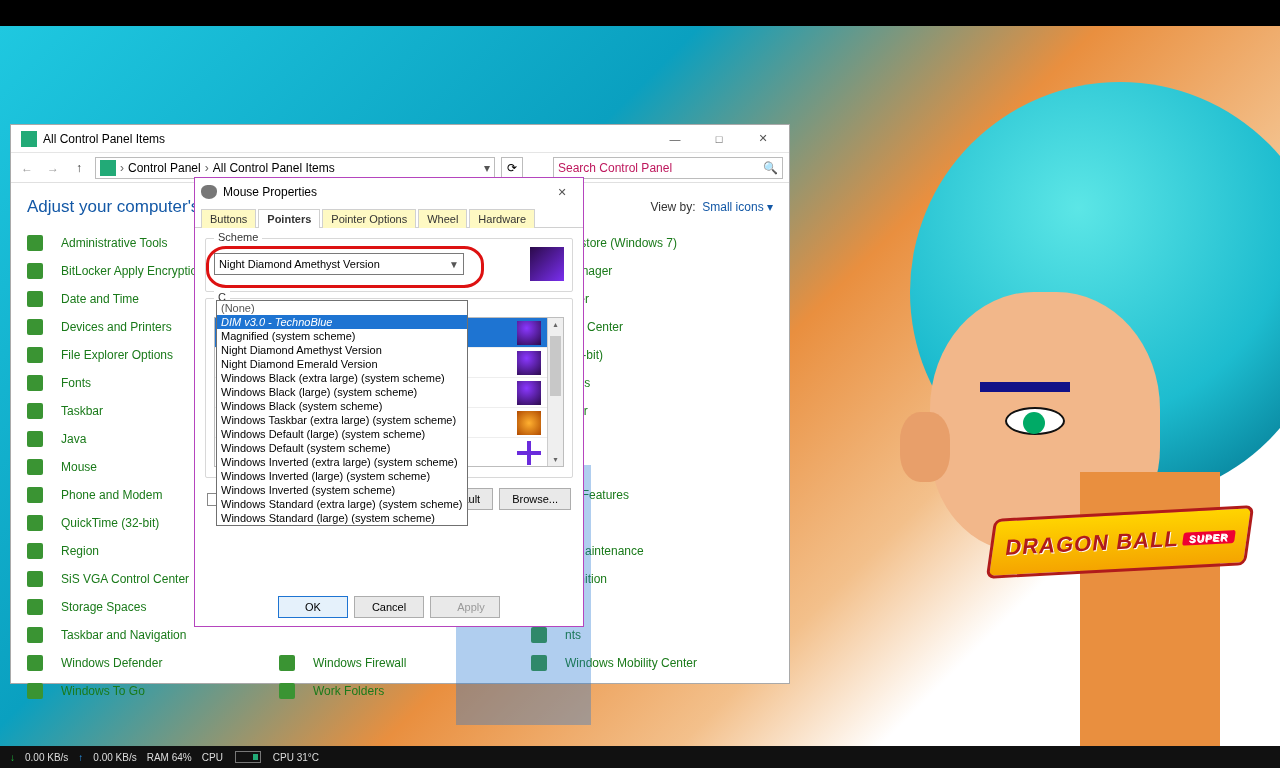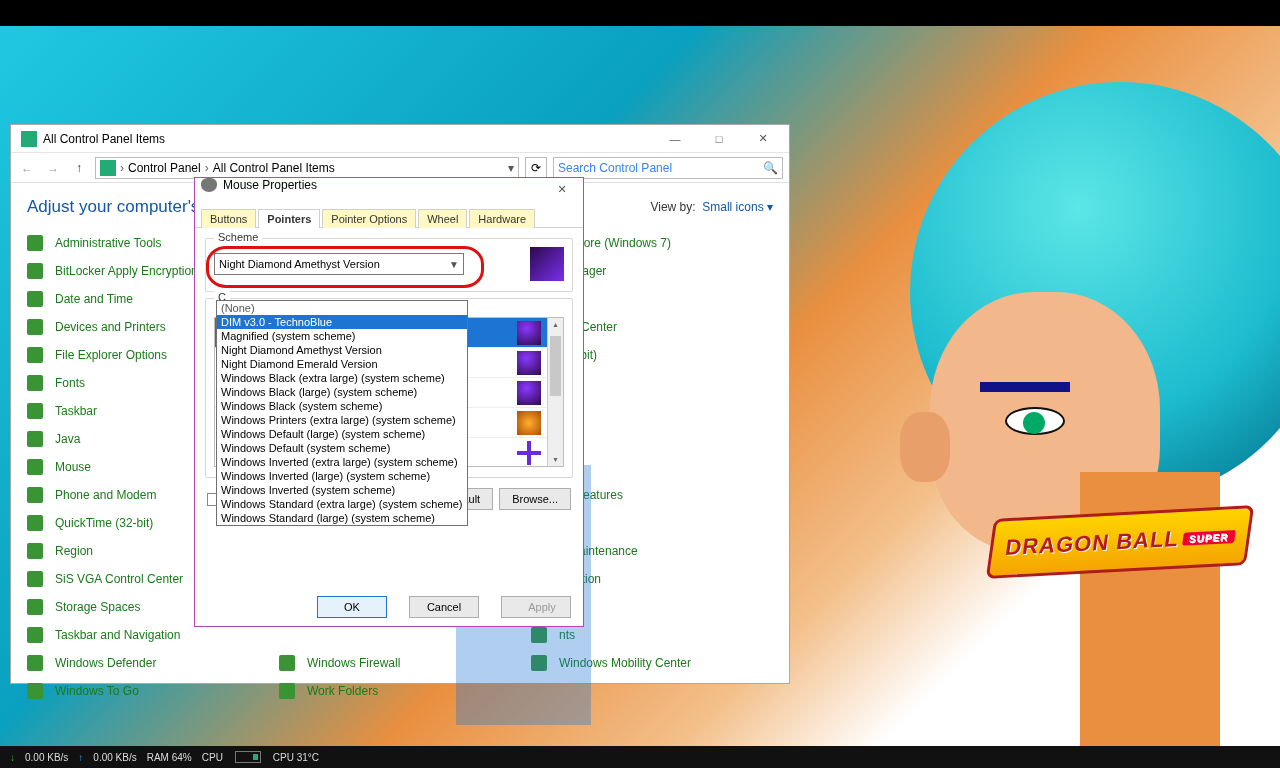--- a/index.html
+++ b/index.html
@@ -36,36 +36,36 @@
 .cp-title .ic{width:16px;height:16px;background:#2a7;display:inline-block;margin:0 6px;}
 .cp-title .t{flex:1;font-size:12px;}
 .winbtns{display:flex;}
 .winbtn{width:44px;height:22px;display:flex;align-items:center;justify-content:center;font-size:11px;color:#555;}
 .cp-nav{height:30px;display:flex;align-items:center;gap:6px;padding:0 6px;font-size:12px;border-bottom:1px solid #e0e0e0;}
 .navarrow{width:20px;height:20px;border-radius:3px;display:flex;align-items:center;justify-content:center;color:#999;}
 .crumbbox{flex:1;display:flex;align-items:center;height:22px;border:1px solid #bcbcbc;padding:0 4px;gap:4px;}
 .crumbbox .mini{width:16px;height:16px;background:#2a7;}
 .crumbbox .sep{color:#666;}
 .refresh{width:22px;height:22px;border:1px solid #bcbcbc;display:flex;align-items:center;justify-content:center;}
-.search{width:230px;height:22px;border:1px solid #bcbcbc;display:flex;align-items:center;padding:0 4px;font-size:12px;color:#3b82f6;}
+.search{width:230px;height:22px;border:1px solid #bcbcbc;display:flex;align-items:center;padding:0 4px;font-size:12px;color:#be185d;margin-left:24px;}
 .search .mag{margin-left:auto;}
 .cp-body{padding:14px 16px 6px;}
 .cp-head{display:flex;align-items:center;font-size:12px;color:#333;}
 .cp-head h2{color:#1358a6;font-weight:400;font-size:17px;flex:1;}
 .cp-head .viewlink{color:#1358a6;}
 .cp-grid{display:grid;grid-template-columns:repeat(3,1fr);gap:4px 10px;margin-top:14px;font-size:12px;}
-.cp-item{display:flex;align-items:center;gap:12px;height:24px;color:#1a7a1a;}
+.cp-item{display:flex;align-items:center;gap:18px;height:24px;color:#1a7a1a;}
 .cp-item .ico{width:16px;height:16px;background:#3a9433;display:inline-block;border-radius:2px;}
 
 
 .mp-dialog{
   position:absolute; left:194px; top:151px; width:390px; height:450px;
   background:#fff;border:1px solid #b545be; 
 }
-.mp-title{height:28px;display:flex;align-items:flex-start;padding:0 6px;font-size:12px;}
+.mp-title{height:28px;display:flex;align-items:center;padding:0 6px;font-size:12px;}
 .mp-title .mico{width:16px;height:14px;background:#777;border-radius:40% 40% 50% 50%;margin-right:6px;}
 .mp-title .t{flex:1;}
 .tabs{display:flex;padding:0 6px;font-size:11px;border-bottom:1px solid #d0d0d0;height:22px;align-items:flex-end;gap:2px;}
 .tab{padding:3px 8px;border:1px solid #d0d0d0;border-bottom:none;background:#fef9c3;color:#333;position:relative;top:1px;}
 .tab.active{background:#fff;font-weight:700;}
 .groupbox{border:1px solid #d8d8d8;margin:6px 10px;padding:8px 8px 10px;border-radius:2px;font-size:11px;position:relative;}
 .groupbox .legend{position:absolute;top:-8px;left:8px;background:#fff;padding:0 4px;color:#333;}
 .scheme-row{display:flex;align-items:center;gap:8px;}
 .combo{width:250px;height:22px;border:1px solid #7a7a7a;display:flex;align-items:center;padding:0 4px;font-size:11px;position:relative;background:#fff;}
 .combo .chev{margin-left:auto;color:#555;font-size:10px;}
@@ -82,30 +82,30 @@
 .crow.prec .cic:before{left:10px;top:0;width:4px;height:24px;}
 .crow.prec .cic:after{left:0;top:10px;width:24px;height:4px;}
 .csb{width:16px;background:#efefef;border-left:1px solid #ccc;position:relative;}
 .csb .tr{position:absolute;left:0;right:0;text-align:center;font-size:8px;color:#666;}
 .csb .thumb{position:absolute;left:2px;right:2px;top:18px;height:60px;background:#c8c8c8;}
 .chkrow{display:flex;align-items:center;gap:6px;margin:10px 12px;font-size:11px;}
 .chkrow .cb{width:13px;height:13px;border:1px solid #888;background:#fff;}
 .btn{height:22px;padding:0 12px;border:1px solid #adadad;background:#e9e9e9;font-size:11px;display:inline-flex;align-items:center;}
 .btn.def{border:1px solid #1e74d2;background:#e5f1fb;}
 .btn.dis{color:#9a9a9a;padding-left:24px;}
-.okrow{position:absolute;left:0;right:0;bottom:8px;display:flex;justify-content:flex-end;gap:22px;padding:0 12px;}
+.okrow{position:absolute;left:0;right:0;bottom:8px;display:flex;justify-content:center;gap:6px;padding:0 12px;}
 
 
 .dropdown{
   position:absolute; left:216px; top:274px; width:252px;
   background:#fff;border:1px solid #707070;font-size:11px;z-index:20;
 }
 .dd-item{padding:1px 4px;white-space:nowrap;overflow:hidden;text-overflow:ellipsis;}
 .dd-item.cut{color:#555;}
-.dd-item.hl{background:#1e74d2;color:#fff;}
+.dd-item.hl{background:#1e74d2;color:#fff;font-style:italic;}
 
 
 .taskbar{position:absolute;left:0;right:0;bottom:0;height:22px;background:#111;display:flex;align-items:center;color:#ddd;font-size:10px;gap:10px;padding:0 10px;}
 .taskbar .dn{color:#21c23f;}
 .taskbar .up{color:#2aa3ff;}
 .miniCPU{width:26px;height:12px;border:1px solid #777;display:inline-block;margin:0 2px;position:relative;}
 .miniCPU:after{content:"";position:absolute;right:2px;top:2px;bottom:2px;width:5px;background:#2a7;}
 
 
 .blueband{position:absolute;left:445px;top:340px;width:135px;height:260px;background:rgba(30,116,210,.35);pointer-events:none;}
@@ -399,21 +399,21 @@
 
   <div class="dropdown" id="dd-host">
       <div class="dd-item cut">(None)</div>
       <div class="dd-item hl">DIM v3.0 - TechnoBlue</div>
       <div class="dd-item ">Magnified (system scheme)</div>
       <div class="dd-item ">Night Diamond Amethyst Version</div>
       <div class="dd-item ">Night Diamond Emerald Version</div>
       <div class="dd-item ">Windows Black (extra large) (system scheme)</div>
       <div class="dd-item ">Windows Black (large) (system scheme)</div>
       <div class="dd-item ">Windows Black (system scheme)</div>
-      <div class="dd-item ">Windows Printers (extra large) (system scheme)</div>
+      <div class="dd-item ">Windows Taskbar (extra large) (system scheme)</div>
       <div class="dd-item ">Windows Default (large) (system scheme)</div>
       <div class="dd-item ">Windows Default (system scheme)</div>
       <div class="dd-item ">Windows Inverted (extra large) (system scheme)</div>
       <div class="dd-item ">Windows Inverted (large) (system scheme)</div>
       <div class="dd-item ">Windows Inverted (system scheme)</div>
       <div class="dd-item ">Windows Standard (extra large) (system scheme)</div>
       <div class="dd-item ">Windows Standard (large) (system scheme)</div>
     </div>
 
 </div>

